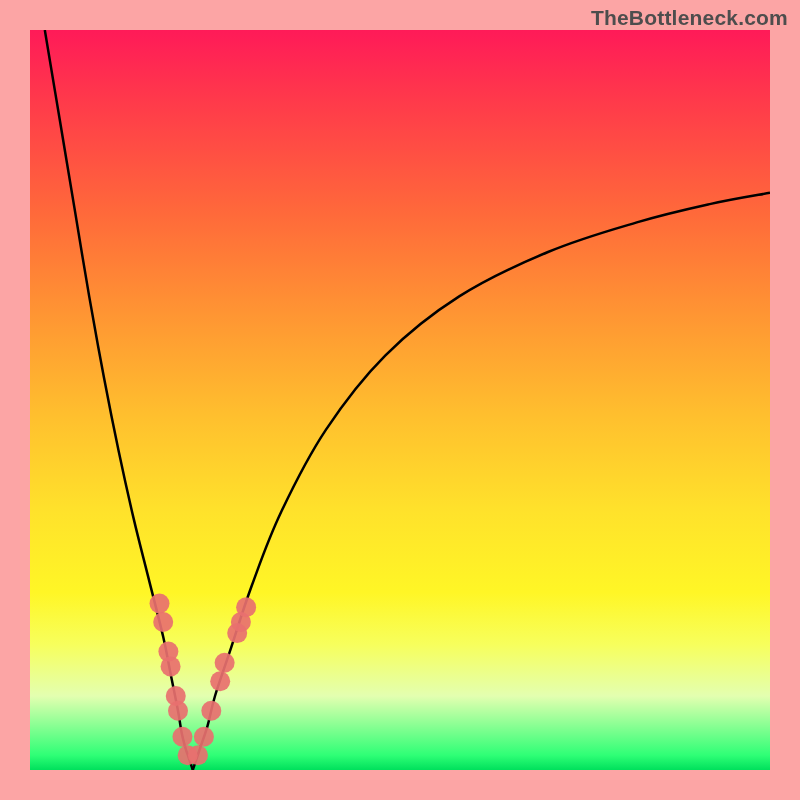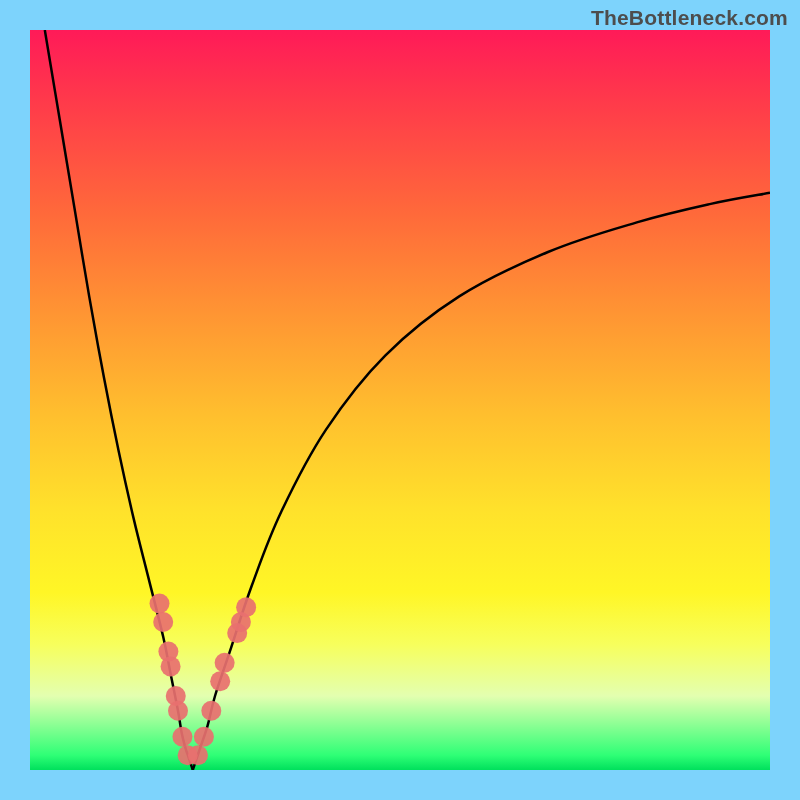--- a/index.html
+++ b/index.html
@@ -8,21 +8,21 @@
     width: 800px;
     height: 800px;
     overflow: hidden;
     background: #000;
     font-family: Arial, Helvetica, sans-serif;
   }
   .frame {
     position: relative;
     width: 800px;
     height: 800px;
-    background: #7dd3fc;
+    background: #fca5a5;
   }
   .plot-area {
     position: absolute;
     left: 30px;
     top: 30px;
     width: 740px;
     height: 740px;
     background: linear-gradient(
       to bottom,
       #ff1a58 0%,

